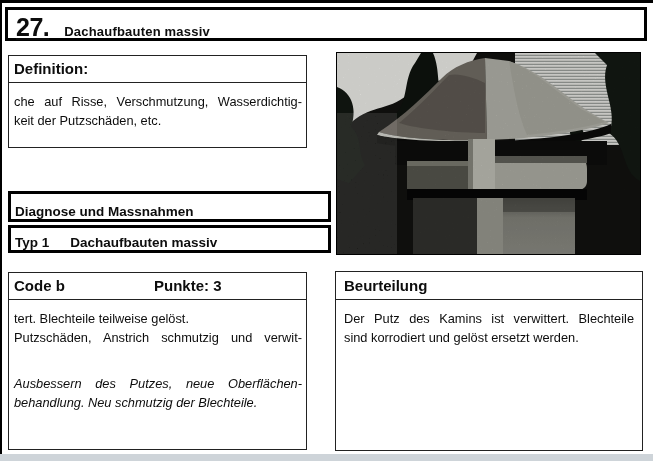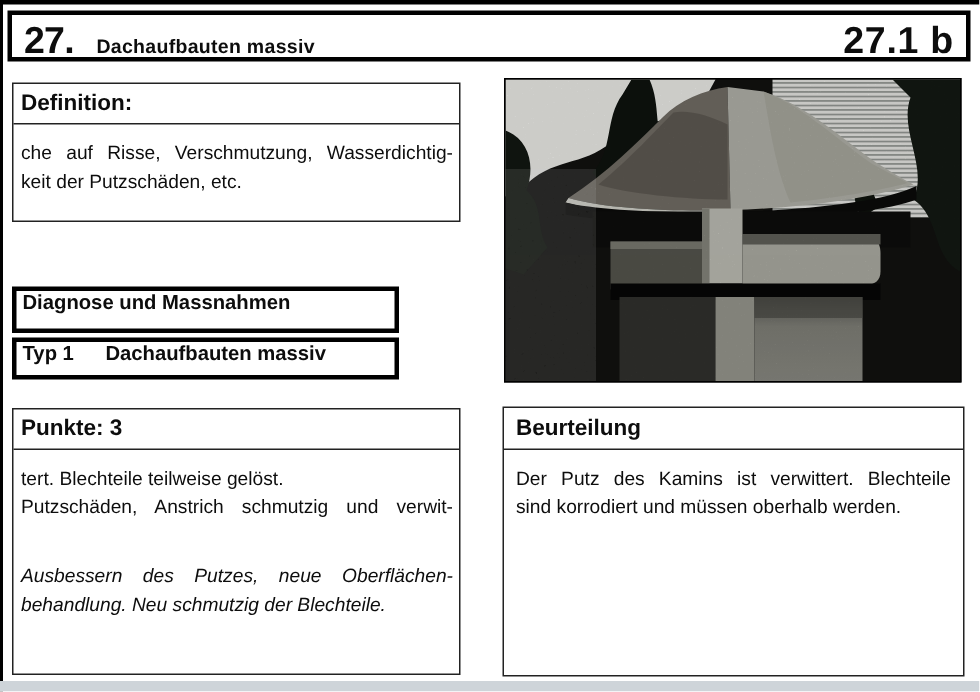--- a/index.html
+++ b/index.html
@@ -19,21 +19,21 @@
   .bottomstrip { left:0; top:454px; width:653px; height:7px; background:#ced4d9; }
 
   
   .header-box {
     left:5px; top:7px; width:642px; height:34px;
     border:3px solid #000;
     display:flex; align-items:baseline;
     padding:3px 8px 0 8px;
     background:#fff;
   }
-  .hdr-number { font-size:25px; font-weight:bold; letter-spacing:-0.5px; }
+  .hdr-number { font-size:25px; font-weight:bold; letter-spacing:-0.5px;text-decoration:underline; }
   .hdr-title  { font-size:13px;  font-weight:bold; margin-left:15px; letter-spacing:0.2px; }
   .hdr-spacer { flex:1; }
   .hdr-code   { font-size:25px; font-weight:bold; letter-spacing:0.5px; }
 
   
   .panel { border:1px solid #222; background:#fff; }
   .panel-head {
     height:27px; line-height:26px;
     border-bottom:1px solid #222;
     font-weight:bold; font-size:15px;
@@ -47,23 +47,23 @@
   .code-box{ left:8px;  top:272px; width:299px; height:178px; }
   .beu-box { left:335px; top:271px; width:308px; height:180px; }
   .beu-box .panel-head { padding-left:8px; height:28px; line-height:27px; }
   .beu-box .panel-body { padding:9px 8px 0 8px; }
 
   .code-head { display:flex; }
   .code-label { width:140px; }
 
   
   .thick-box {
-    left:8px; width:258px;
+    left:8px; width:323px;
     border:3px solid #000;
-    display:flex; align-items:flex-start;
+    display:flex; align-items:flex-end;
     padding-left:4px;
     font-weight:bold; font-size:13.5px;
     background:#fff;
   }
   .diag-box { top:191px; height:31px; }
   .typ-box  { top:225px; height:28px; }
   .typ-title { margin-left:21px; }
 
   
   .tline { text-align:justify; text-align-last:justify; }
@@ -81,21 +81,20 @@
 <body>
 
 <div class="abs topline"></div>
 <div class="abs leftline"></div>
 <div class="abs bottomstrip"></div>
 
 <div class="abs header-box">
   <span class="hdr-number">27.</span>
   <span class="hdr-title">Dachaufbauten massiv</span>
   <span class="hdr-spacer"></span>
-  <span class="hdr-code">27.1 b</span>
 </div>
 
 <div class="abs panel def-box">
   <div class="panel-head">Definition:</div>
   <div class="panel-body">
       <div class="tline">che auf Risse, Verschmutzung, Wasserdichtig-</div>
       <div class="tline tlast">keit der Putzschäden, etc.</div>
     </div>
 </div>
 
@@ -103,20 +102,21 @@
   <span>Diagnose und Massnahmen</span>
 </div>
 
 <div class="abs thick-box typ-box">
   <span>Typ 1</span>
   <span class="typ-title">Dachaufbauten massiv</span>
 </div>
 
 <div class="abs panel code-box">
   <div class="panel-head code-head">
+    <span class="code-label">Code b</span>
     <span>Punkte: 3</span>
   </div>
   <div class="panel-body">
     <div>
         <div class="tline tlast">tert. Blechteile teilweise gelöst.</div>
         <div class="tline">Putzschäden, Anstrich schmutzig und verwit-</div>
       </div>
     <div class="para2">
         <div class="tline">Ausbessern des Putzes, neue Oberflächen-</div>
         <div class="tline tlast">behandlung. Neu schmutzig der Blechteile.</div>
@@ -190,15 +190,15 @@
     <rect x="0" y="60" width="60" height="141" filter="url(#grainW)" opacity="0.12"></rect>
 
     <rect width="303" height="201" filter="url(#grain)" opacity="0.16"></rect>
   </svg>
 </div>
 
 <div class="abs panel beu-box">
   <div class="panel-head">Beurteilung</div>
   <div class="panel-body">
       <div class="tline">Der Putz des Kamins ist verwittert. Blechteile</div>
-      <div class="tline tlast">sind korrodiert und müssen oberhalb werden.</div>
+      <div class="tline tlast">sind korrodiert und gelöst ersetzt werden.</div>
     </div>
 </div>
 
 </body></html>

